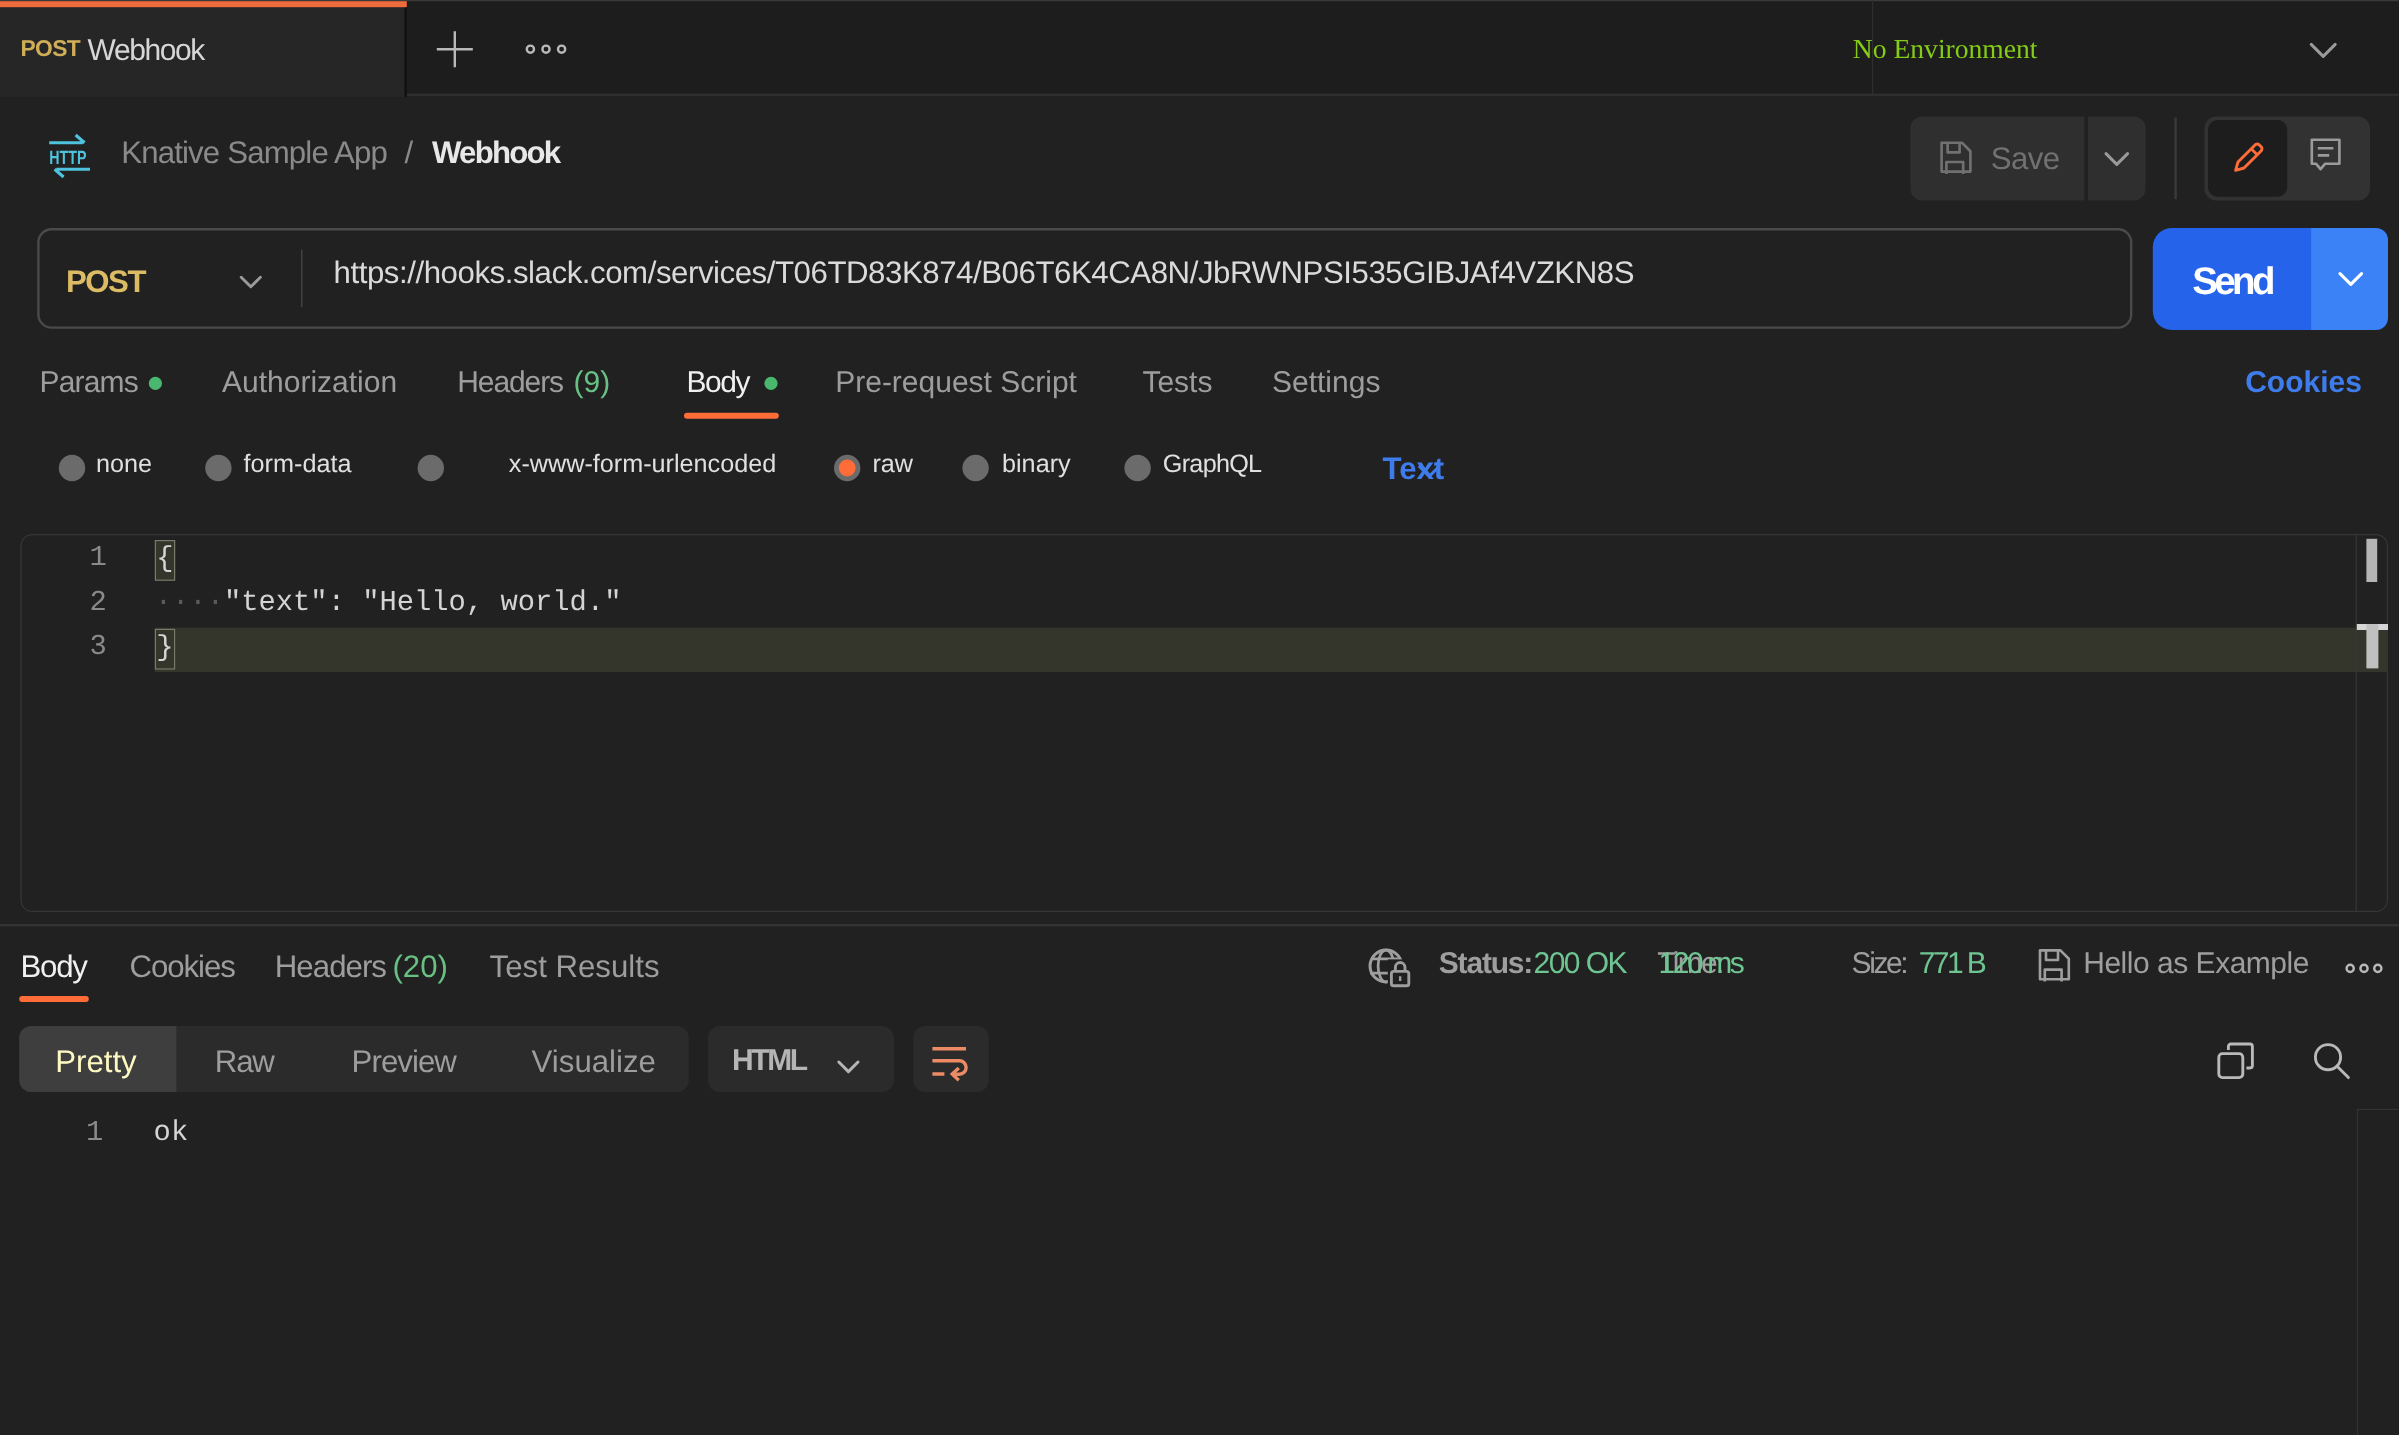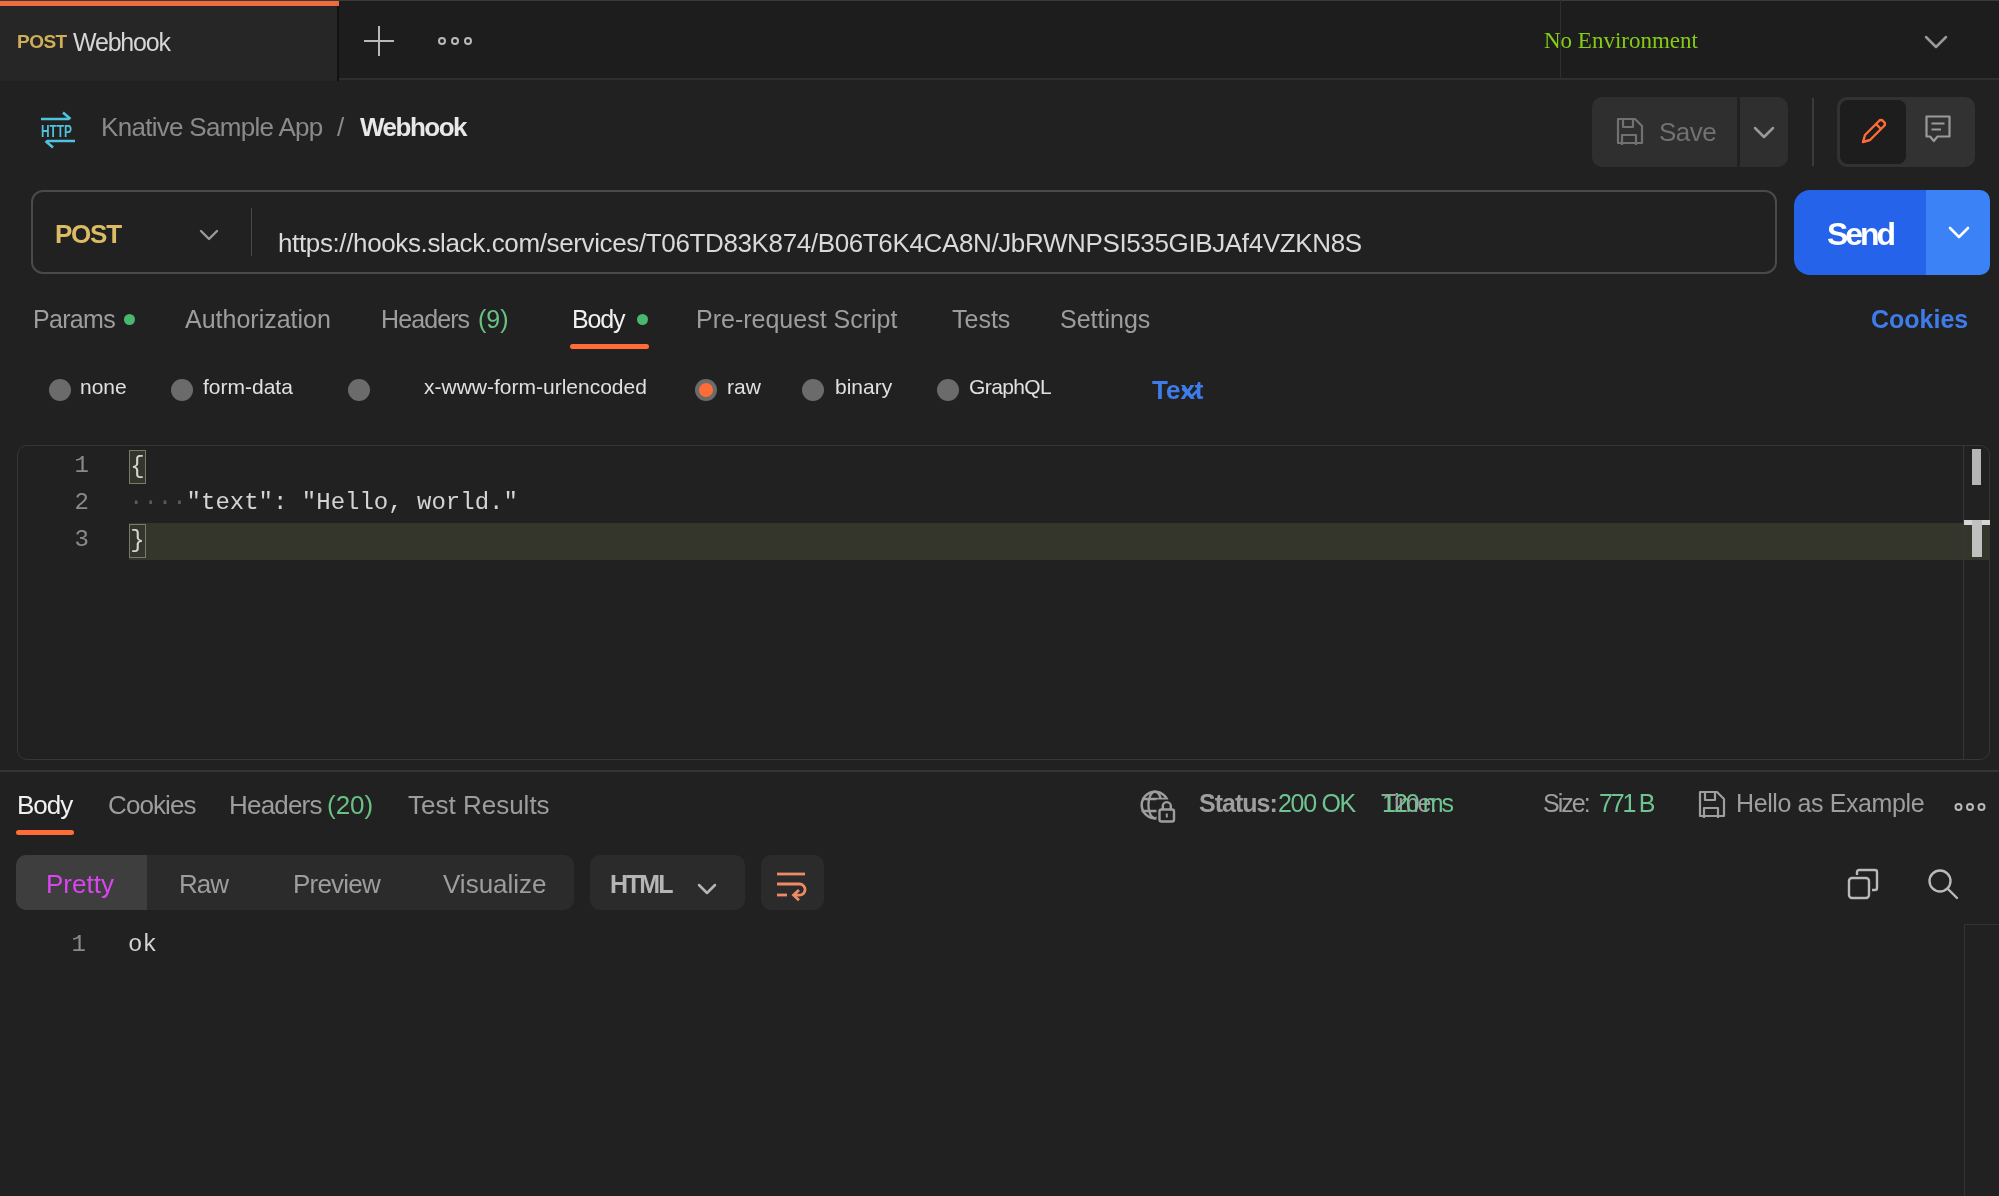--- a/index.html
+++ b/index.html
@@ -29,21 +29,21 @@
 #savechev { left:1740px; top:97px; width:48px; height:70px; background:#2f2f2f; border-radius:0 10px 10px 0; }
 #hdrdiv { left:1812px; top:98px; width:2px; height:68px; background:#3a3a3a; }
 #pcgroup { left:1837px; top:97px; width:138px; height:70px; background:#323232; border-radius:10px; }
 #pcinset { left:1840px; top:100px; width:66px; height:64px; background:#1d1d1d; border-radius:8px; }
 
 
 #urlbox { left:31px; top:190px; width:1746px; height:84px; border:2px solid #4a4a4a; border-radius:12px; }
 #urlmethod { left:55px; top:219px; font-size:26px; font-weight:bold; color:#dcbb65; letter-spacing:-1.25px; }
 #urlchev { left:198px; top:226px; }
 #urldiv { left:251px; top:208px; width:1px; height:48px; background:#4a4a4a; }
-#urltext { left:278px; top:212px; font-size:26px; color:#dadada; letter-spacing:-0.37px;margin-top:16px; }
+#urltext { left:278px; top:212px; font-size:26px; color:#dadada; letter-spacing:-0.37px; }
 #send { left:1794px; top:190px; width:196px; height:85px; border-radius:16px; background:#2563eb; }
 #send .main { position:absolute; left:0; top:0; width:132px; height:85px; }
 #send .chev { position:absolute; left:132px; top:0; width:64px; height:85px; background:#3b82f6; border-radius:0 10px 10px 0; }
 #send .label { position:absolute; left:0; top:26px; width:132px; text-align:center; font-size:32px; font-weight:bold; letter-spacing:-3px; color:#fff; }
 
 
 .rtab { top:305px; font-size:25px; color:#9d9d9d; }
 .dot { width:11px; height:11px; border-radius:50%; background:#49b86e; }
 #body-underline { left:570px; top:344px; width:79px; height:5px; background:#ff6c37; border-radius:3px; }
 #cookies-link { left:1871px; top:305px; font-size:25px; font-weight:bold; color:#3e7ceb; }
@@ -231,21 +231,21 @@
   </svg>
 <div class="abs" style="left:1736px; top:789px; font-size:25px; letter-spacing:-0.4px; color:#9e9e9e;">Hello as Example</div>
 <svg class="abs" style="left:1954px; top:800px;" width="32" height="14" viewBox="0 0 32 14">
     <circle cx="4.5" cy="7" r="3" stroke="#b9b9b9" stroke-width="2" fill="none"></circle>
     <circle cx="16" cy="7" r="3" stroke="#b9b9b9" stroke-width="2" fill="none"></circle>
     <circle cx="27.5" cy="7" r="3" stroke="#b9b9b9" stroke-width="2" fill="none"></circle>
   </svg>
 
 <div class="abs" id="segment">
   <div id="seg-pretty"></div>
-  <div class="segtxt" style="left:30px; color:#d946ef;text-align:center;">Pretty</div>
+  <div class="segtxt" style="left:30px; color:#fef9c3;text-align:center;">Pretty</div>
   <div class="segtxt" style="left:163px; letter-spacing:-1px;">Raw</div>
   <div class="segtxt" style="left:277px; letter-spacing:-0.8px;">Preview</div>
   <div class="segtxt" style="left:427px;">Visualize</div>
 </div>
 <div class="abs" id="htmldd"></div>
 <div class="abs" style="left:610px; top:870px; font-size:25px; font-weight:600; color:#b5b5b5; letter-spacing:-2px;">HTML</div>
 <svg class="abs" style="left:694px; top:879px;" width="26" height="22" viewBox="0 0 26 22">
     <path d="M5 6 L13 14 L21 6" stroke="#b5b5b5" stroke-width="2.5" fill="none" stroke-linecap="round" stroke-linejoin="round"></path>
   </svg>
 <div class="abs" id="wrapbtn"></div>

